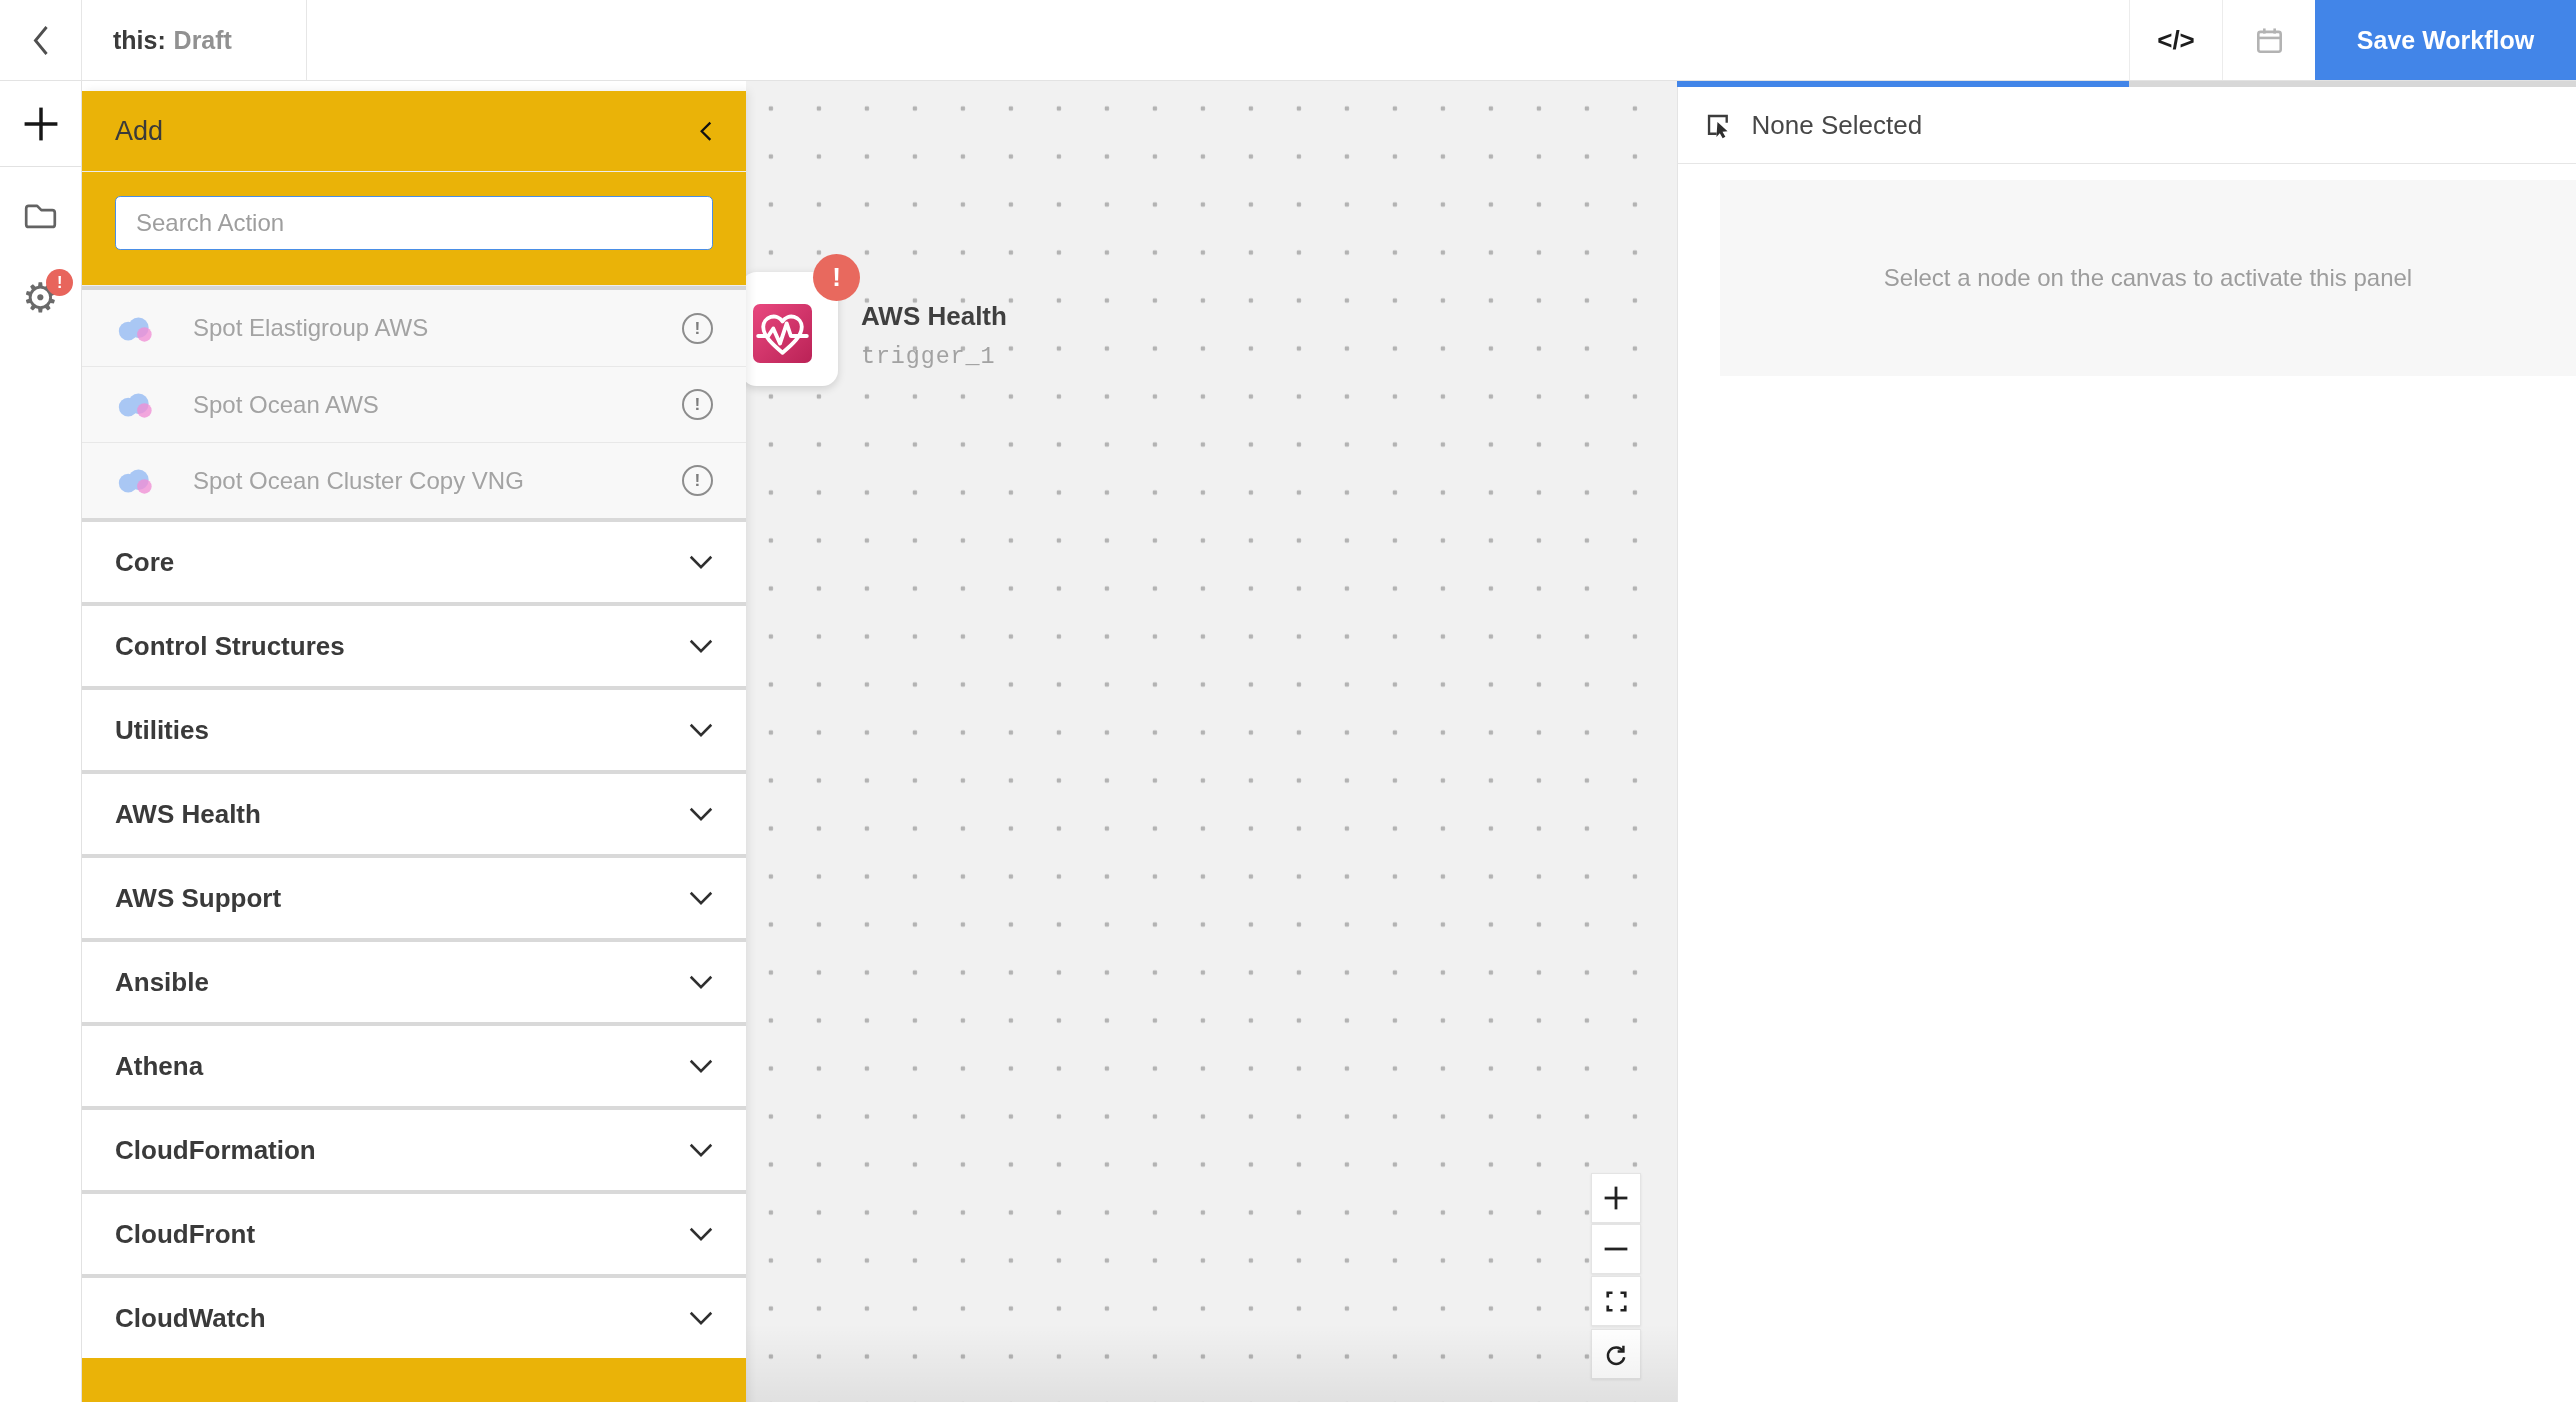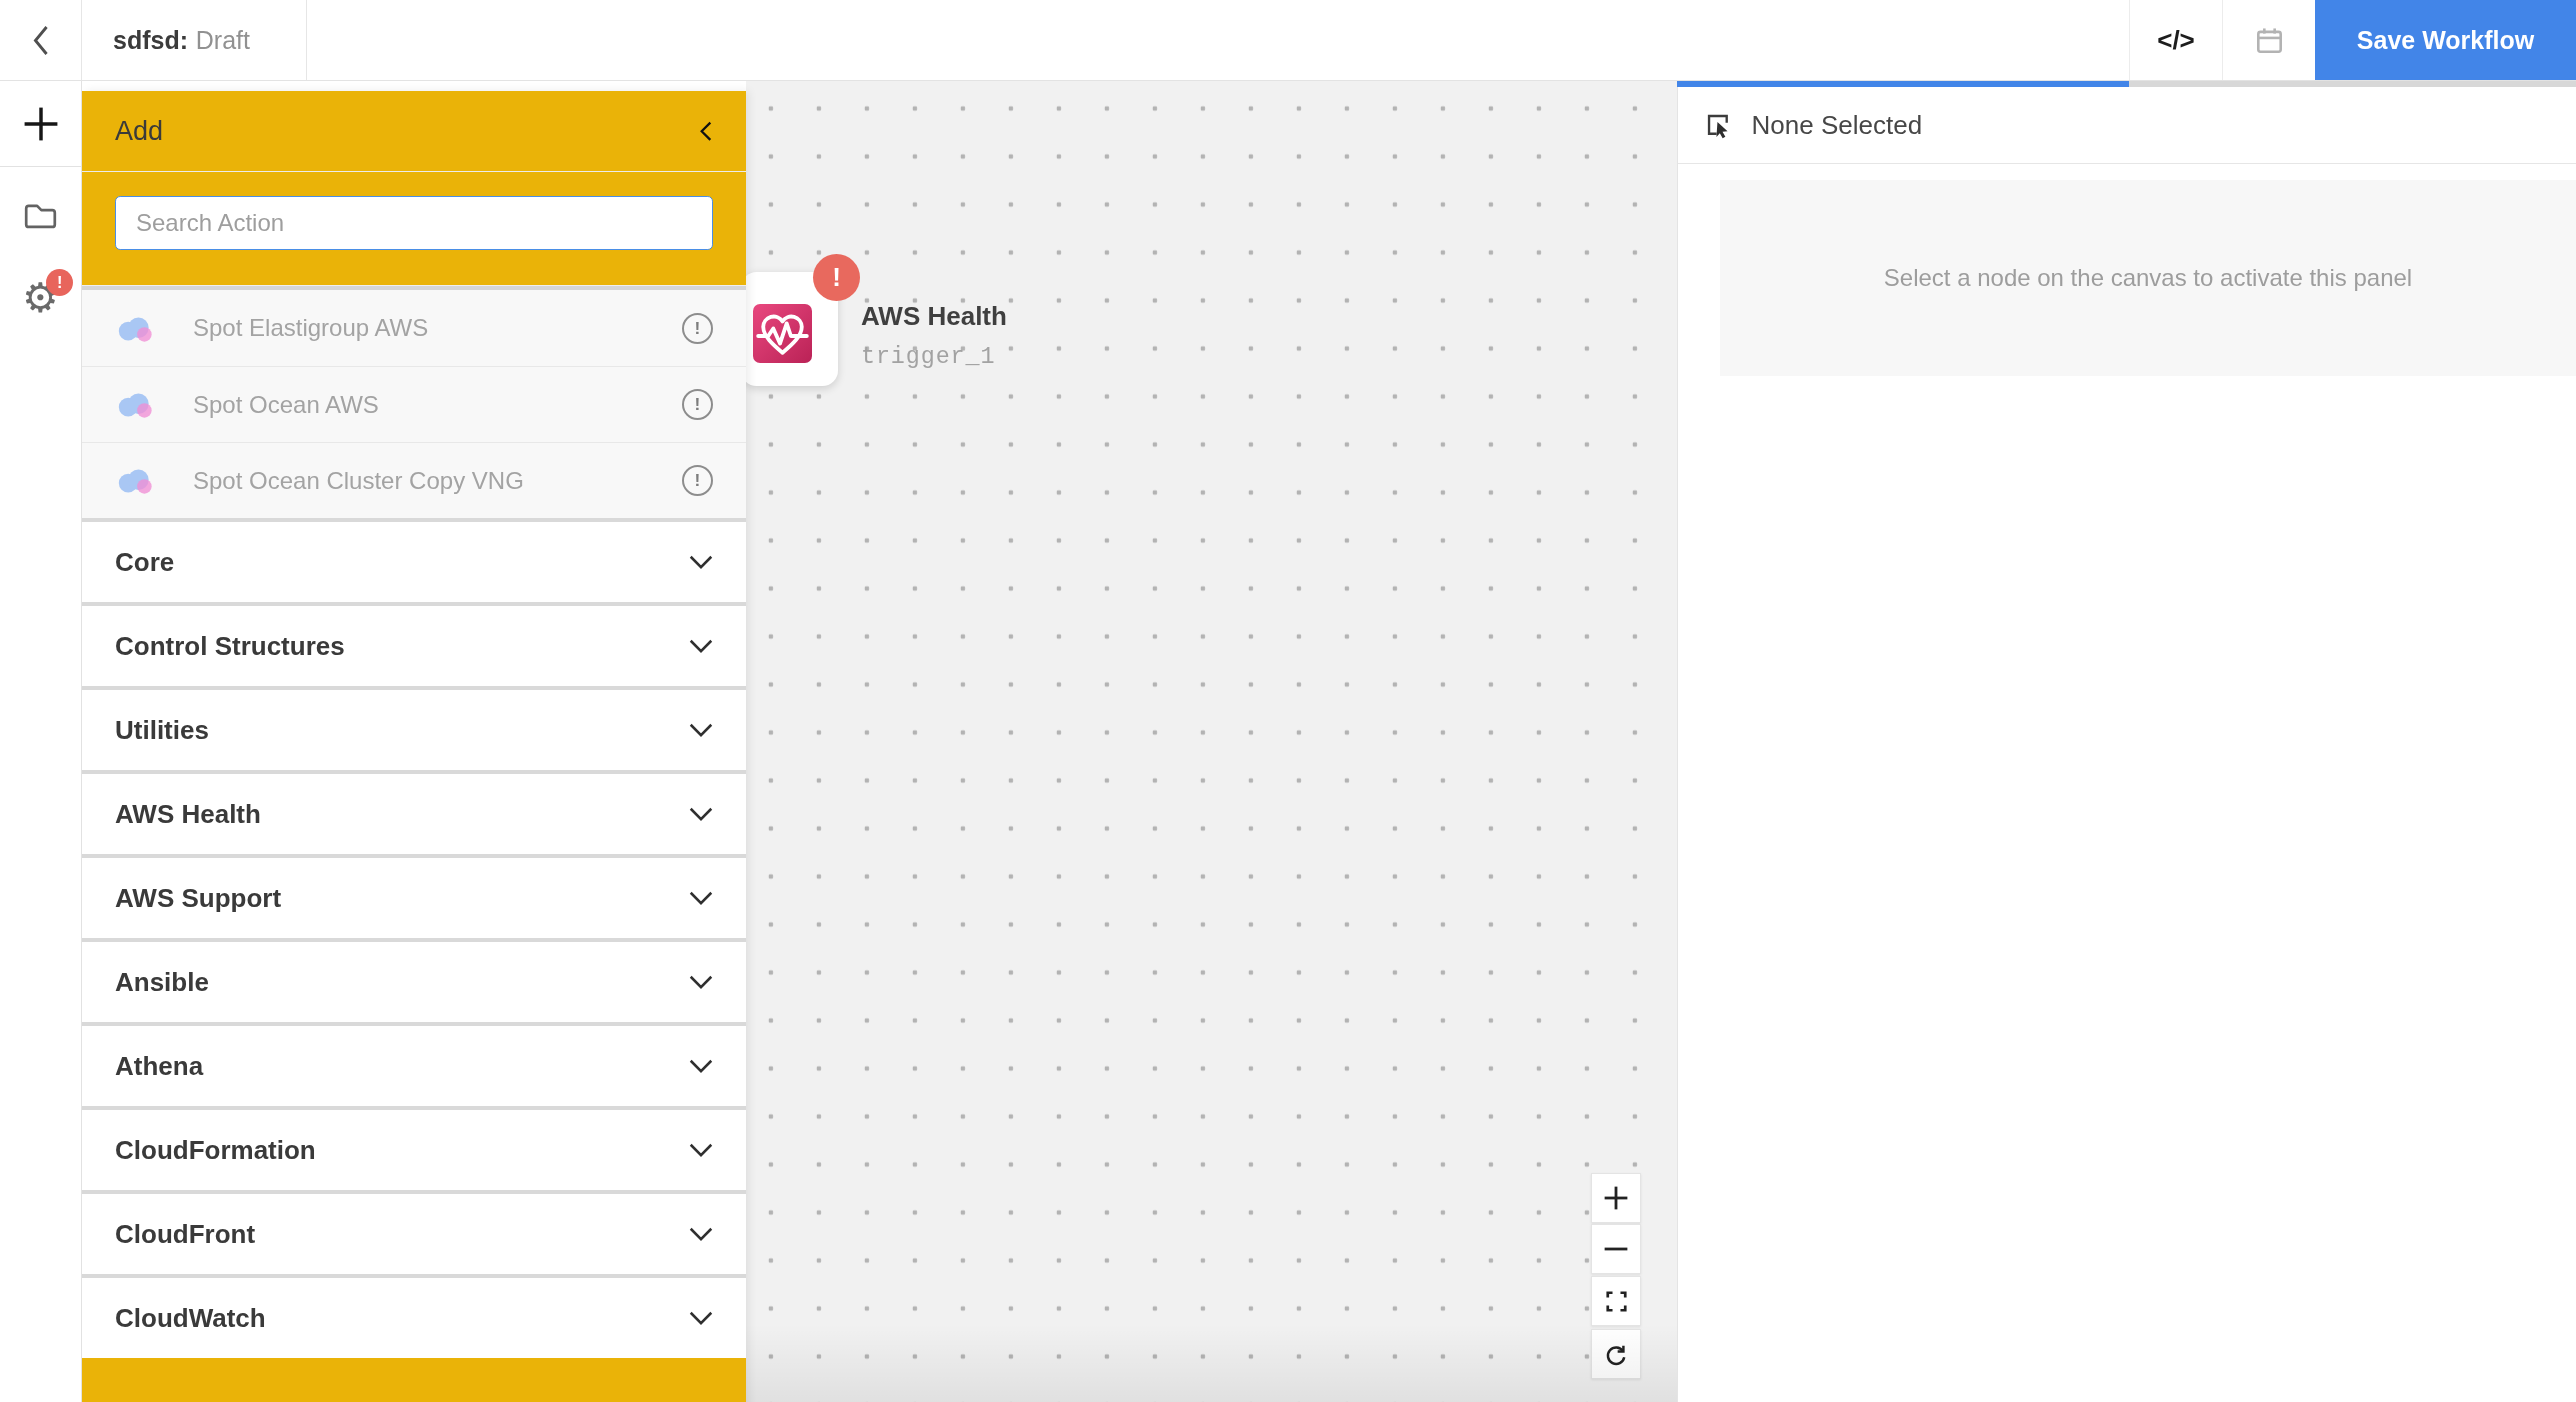--- a/index.html
+++ b/index.html
@@ -7,21 +7,21 @@
   body { font-family: "Liberation Sans", sans-serif; background: #fff; color: #3c3c3c; }
   .app { position: relative; width: 2576px; height: 1402px; background: #fff; }
 
   
   .topbar { position: absolute; left: 0; top: 0; width: 2576px; height: 81px;
             background: #fff; border-bottom: 0.9px solid #e3e3e3; display: flex; z-index: 7; }
   .tb-cell { height: 100%; display: flex; align-items: center; justify-content: center; }
   .tb-back { width: 82px; border-right: 0.9px solid #e6e6e6; cursor: pointer; }
   .tb-title { width: 225px; border-right: 0.9px solid #e6e6e6; justify-content: flex-start;
               padding-left: 31px; font-size: 25px; font-weight: 700; color: #3b3b3b; }
-  .tb-title .status { color: #919191; margin-left: 7.8px; font-weight: 400; }
+  .tb-title .status { color: #919191; margin-left: 7.8px; font-weight: 700; }
   .tb-spacer { flex: 1; }
   .tb-code { width: 93px; border-left: 0.9px solid #ececec; font-size: 26px; font-weight: 700; color: #1d1d1d; }
   .tb-cal  { width: 93px; border-left: 0.9px solid #ececec; }
   .tb-save { width: 261px; background: #4285e8; color: #fff; font-size: 25px; font-weight: 700; cursor: pointer; }
   .tb-tabs { width: 899px; display: flex; }
   .tab { flex: 1; display: flex; align-items: center; justify-content: center;
          font-size: 25px; cursor: pointer; }
   .tab-input  { color: #4183f0; font-weight: 500; }
   .tab-output { color: #3a3a3a; font-weight: 500; }
   .underline-blue { position: absolute; left: 1677px; top: 81px; width: 453px; height: 6px;
@@ -113,21 +113,21 @@
 
 <div class="app">
 
   <div class="topbar">
     <div class="tb-cell tb-back">
       <svg viewBox="0 0 24 44" width="20" height="35" fill="none" stroke="#4f4f4f" stroke-width="3.6">
           <polyline points="19,5 5,22 19,39"></polyline>
         </svg>
     </div>
     <div class="tb-cell tb-title">
-      <span>sdfsd:</span>
+      <span>this:</span>
       <span class="status">Draft</span>
     </div>
     <div class="tb-spacer"></div>
     <div class="tb-cell tb-code">
       <span>&lt;/&gt;</span>
     </div>
     <div class="tb-cell tb-cal">
       <svg viewBox="0 0 36 36" width="31" height="31" fill="none" stroke="#b3b3b3" stroke-width="3">
           <rect x="5" y="8" width="26" height="23" rx="2.5"></rect>
           <line x1="5" y1="15" x2="31" y2="15"></line>

